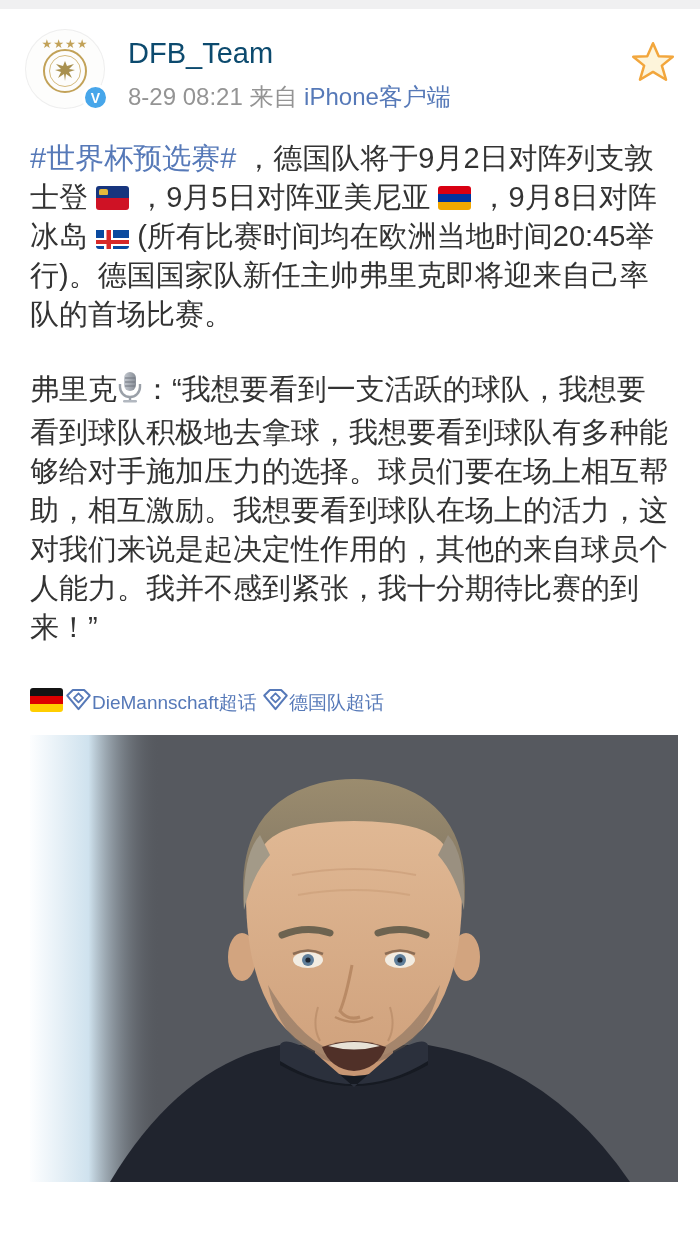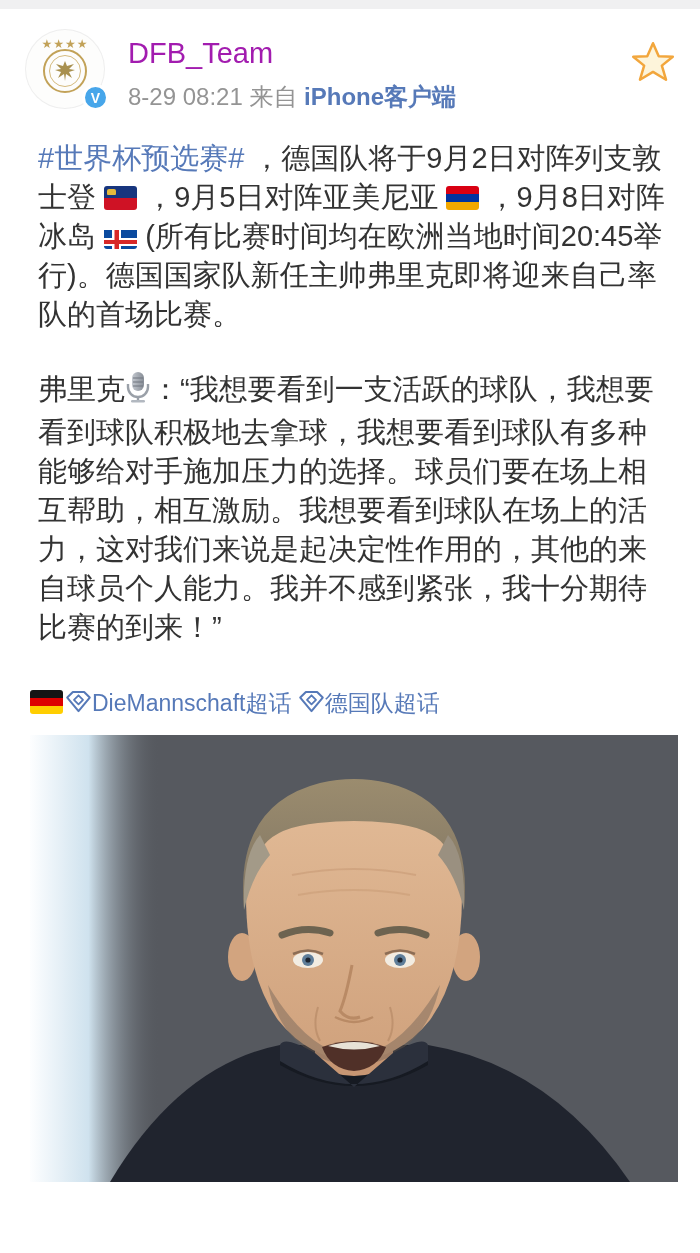--- a/index.html
+++ b/index.html
@@ -9,36 +9,36 @@
   .card { background:#fff; border-radius:14px 14px 0 0; }
 
   
   .post-header { position:relative; height:130px; }
   .avatar-wrap { position:absolute; left:25px; top:20px; width:80px; height:80px; cursor:pointer; }
   .avatar { width:80px; height:80px; border-radius:50%; background:#fdfdfc; box-shadow:0 0 0 1px #eee inset; position:relative; overflow:hidden; }
   .crest-stars { position:absolute; top:9px; left:0; width:100%; text-align:center; color:#c2a258; font-size:12px; letter-spacing:1px; line-height:12px; }
   .crest-ring { position:absolute; left:50%; top:52%; transform:translate(-50%,-50%); width:44px; height:44px; border-radius:50%; border:2px solid #c2a258; display:flex; align-items:center; justify-content:center; }
   .crest-ring::before { content:""; position:absolute; inset:4px; border-radius:50%; border:1px solid #d4ba7e; }
   .verified-badge { position:absolute; right:-4px; bottom:-2px; width:27px; height:27px; border-radius:50%; background:#47a6ea; border:3px solid #fff; color:#fff; font-size:14px; font-weight:bold; display:flex; align-items:center; justify-content:center; }
-  .user-name { position:absolute; left:128px; top:28px; font-size:29px; color:#a21caf; font-weight:500; cursor:pointer; }
+  .user-name { position:absolute; left:128px; top:28px; font-size:29px; color:#0c4a6e; font-weight:500; cursor:pointer; }
   .post-meta { position:absolute; left:128px; top:72px; font-size:24px; color:#949494; }
-  .meta-link { color:#5679b8; text-decoration:none; cursor:pointer;font-weight:bold; }
+  .meta-link { color:#5679b8; text-decoration:none; cursor:pointer; }
   .fav-btn { position:absolute; right:22px; top:28px; width:50px; height:50px; background:none; border:none; cursor:pointer; padding:0; }
 
   
   .post-body { margin:0 30px; font-size:29px; line-height:39px; color:#333; }
-  .post-body p { margin:0 0 36px 8px; }
+  .post-body p { margin:0 0 36px 0; }
   .link-blue { color:#5679b8; text-decoration:none; cursor:pointer; }
   .flag { display:inline-block; width:33px; height:24px; border-radius:3px; vertical-align:-3px; position:relative; overflow:hidden; }
   .flag-li { background:linear-gradient(#17357e 50%, #cf1225 50%); }
   .flag-li::after { content:""; position:absolute; left:3px; top:3px; width:9px; height:6px; background:#e5b93c; border-radius:2px 2px 1px 1px; }
   .flag-am { background:linear-gradient(#d90012 33.4%, #0033a0 33.4% 66.7%, #f2a800 66.7%); }
   .flag-de { background:linear-gradient(#141414 33.4%, #dd0000 33.4% 66.7%, #ffce00 66.7%); }
   .mic-icon, .gem-icon { display:inline-block; vertical-align:-4px; }
-  .topics { margin:0 30px 8px 30px; font-size:23px; line-height:40px; white-space:nowrap; }
+  .topics { margin:0 30px 8px 30px; font-size:19px; line-height:40px; white-space:nowrap; }
   .topics .flag { margin-right:2px; }
 
   
   .post-photo { margin-left:30px; width:648px; height:447px; position:relative; overflow:hidden; cursor:pointer; }
 </style>
 </head>
 <body>
 
 <div class="top-strip"></div>
 

